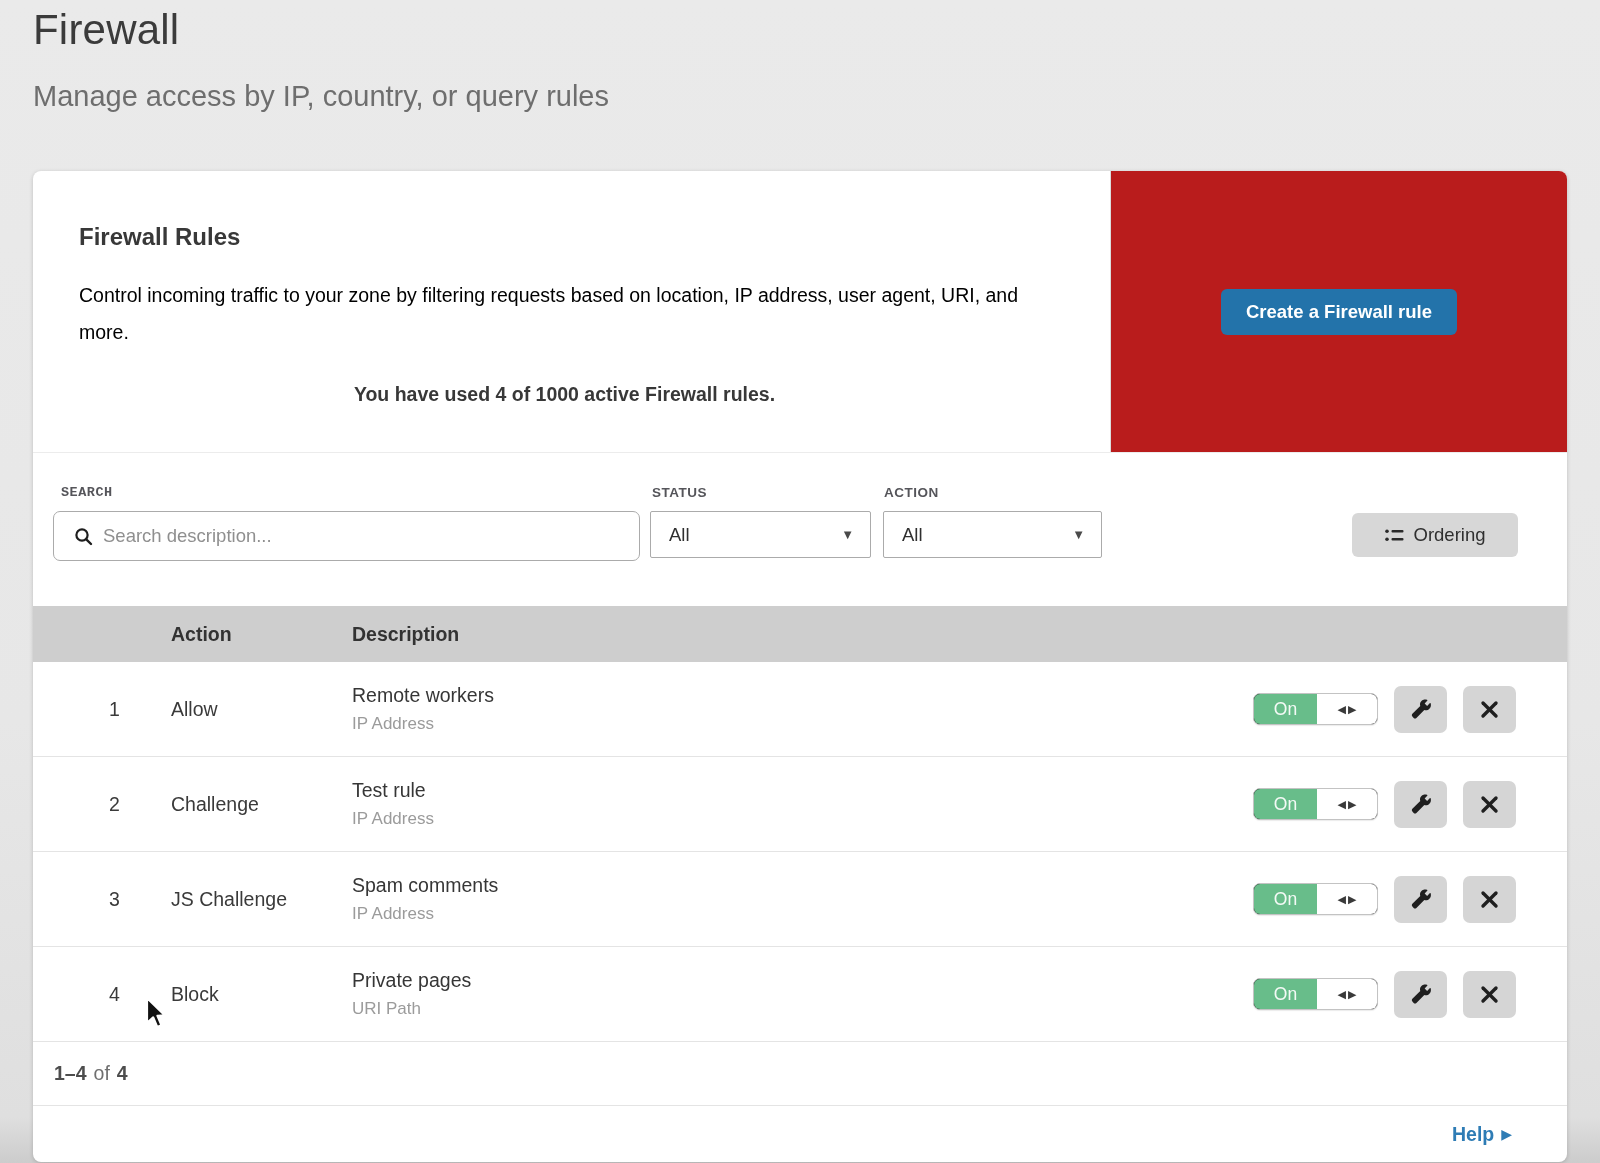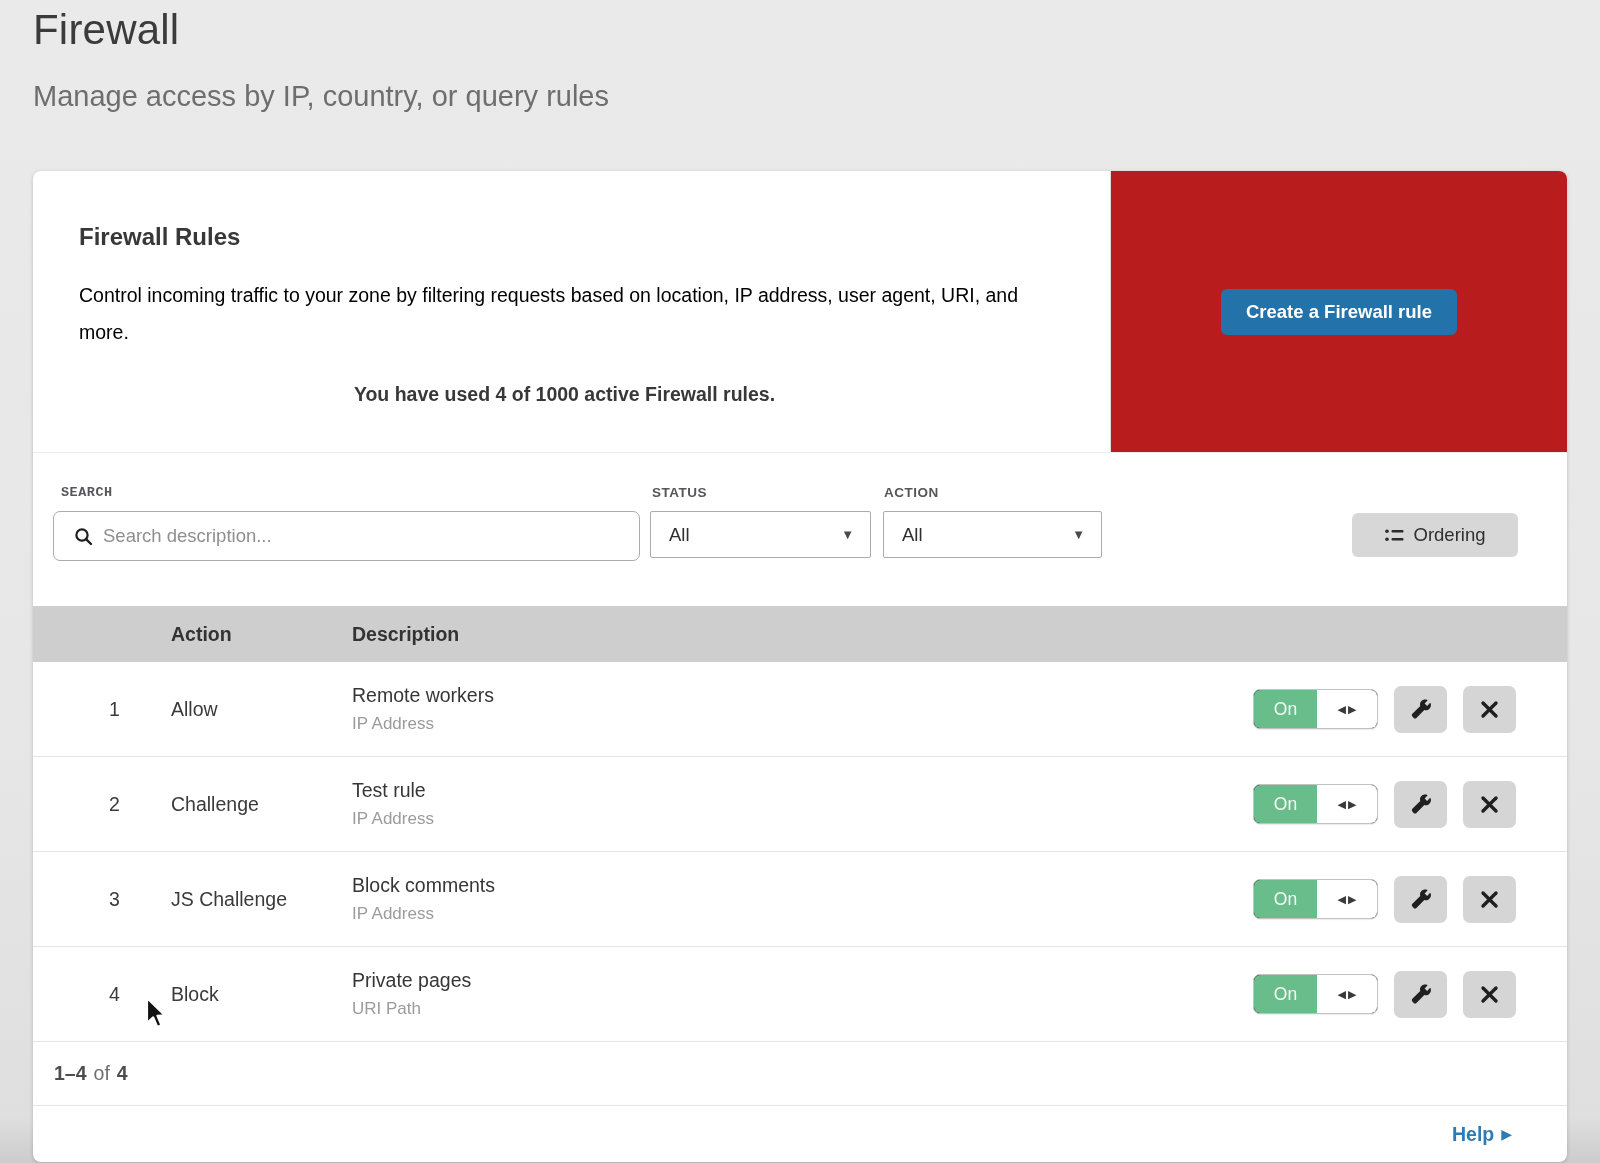--- a/index.html
+++ b/index.html
@@ -85,21 +85,21 @@
   .col-num { width:138px; text-align:center; padding-left:25px; }
   .col-action { width:181px; }
   .col-desc { flex:1; }
   .rule-row { height:95px; display:flex; align-items:center; border-bottom:1px solid #e4e4e4; }
   .rule-number { font-size:19.5px; color:#3a3a3a; }
   .rule-action { font-size:19.5px; color:#3a3a3a; }
   .rule-desc-title { font-size:19.5px; color:#363636; }
   .rule-match-type { margin-top:7px; font-size:17px; color:#9b9b9b; }
   .col-controls { display:flex; align-items:center; gap:16px; padding-right:51px; }
   .toggle {
-    width:125px; height:40px; border:1px solid #c3c3c3; border-radius:7px;
+    width:125px; height:32px; border:1px solid #c3c3c3; border-radius:7px;
     display:flex; overflow:hidden; cursor:pointer; background:#000000;
     box-shadow:0 1px 1px rgba(0,0,0,.08);
   }
   .toggle-on {
     width:63px; background:var(--toggle-green,#68bd8a); color:#f4faf6;
     display:flex; align-items:center; justify-content:center; font-size:17.5px;
   }
   .toggle-handle {
     flex:1; background:#fff; display:flex; align-items:center; justify-content:center;
     gap:2px; color:#3a3a3a;
@@ -247,21 +247,21 @@
             <line x1="16" y1="3" x2="3" y2="16" stroke="#1f1f1f" stroke-width="3.4" stroke-linecap="round"></line>
           </svg>
         </button>
       </div>
     </div>
 
     <div class="rule-row">
       <div class="col-num rule-number">3</div>
       <div class="col-action rule-action">JS Challenge</div>
       <div class="col-desc">
-        <div class="rule-desc-title">Block comments</div>
+        <div class="rule-desc-title">Spam comments</div>
         <div class="rule-match-type">IP Address</div>
       </div>
       <div class="col-controls">
         <div class="toggle">
           <div class="toggle-on">On</div>
           <div class="toggle-handle">
             <span class="arr">◀</span>
             <span class="arr">▶</span>
           </div>
         </div>

